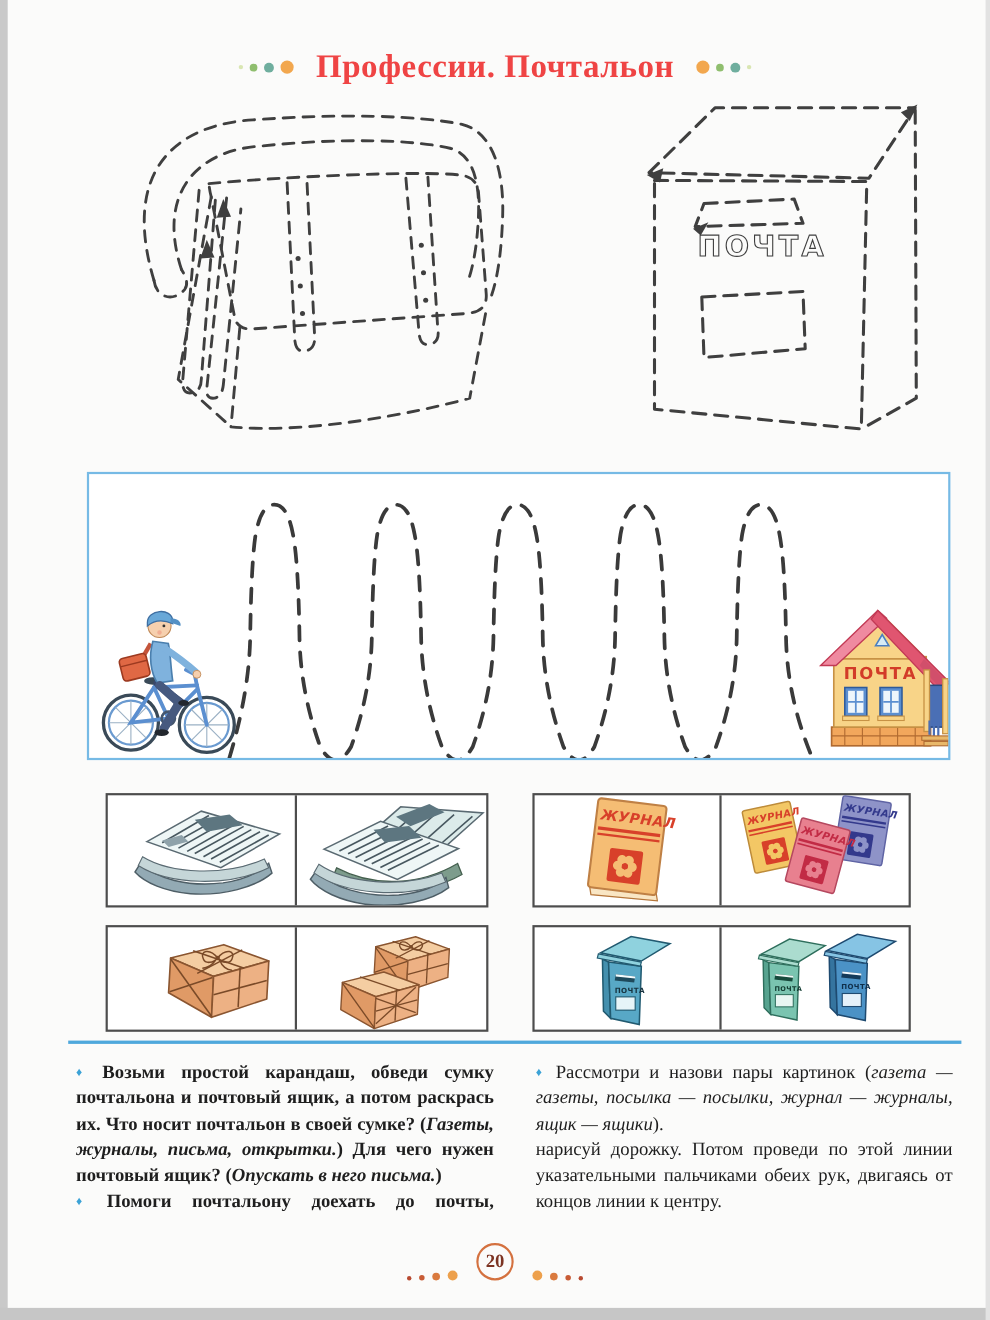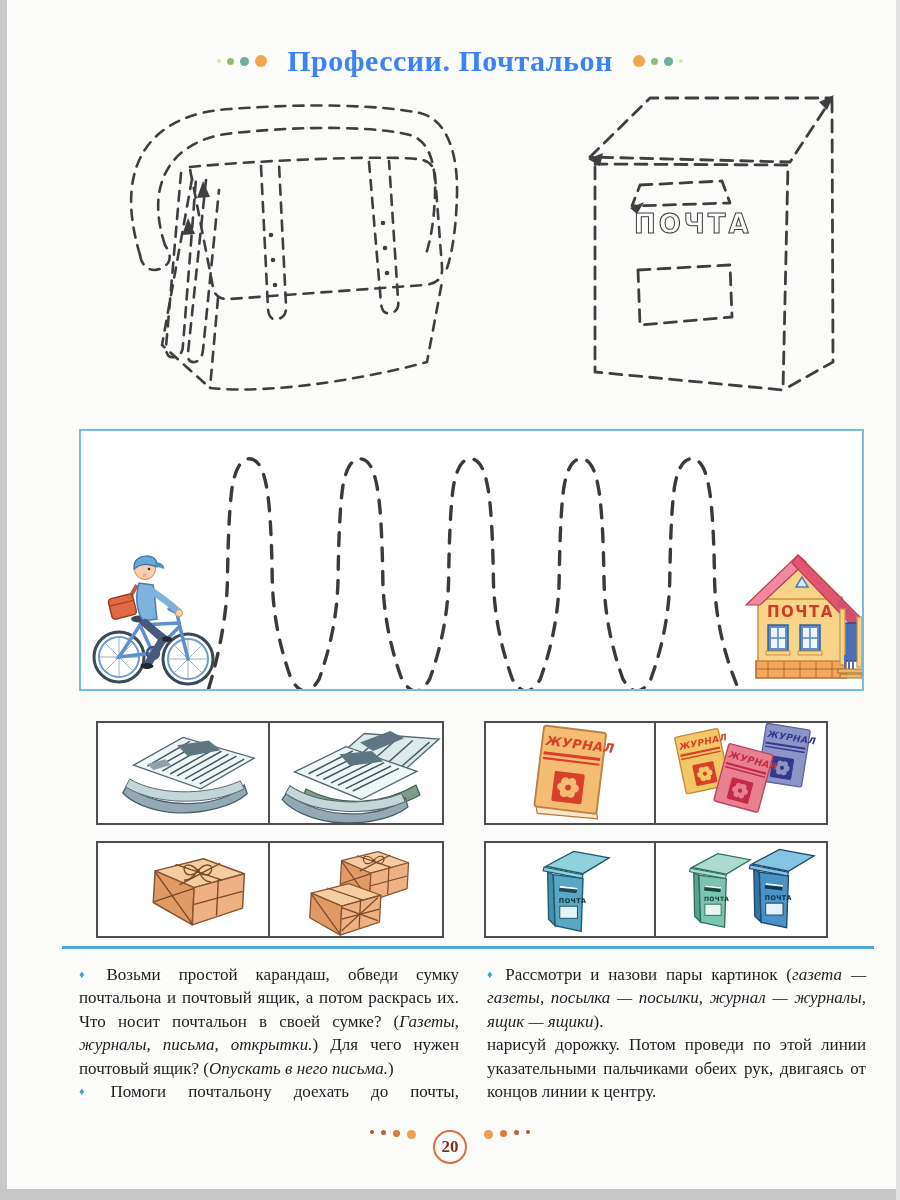--- a/index.html
+++ b/index.html
@@ -6,21 +6,21 @@
   html,body { width:900px; height:1200px; }
   body { position:relative; background:#fbfbfa; overflow:hidden;
          font-family:"Liberation Serif", serif; color:#1e1e1e; }
 
   .scan-left  { position:absolute; left:0; top:0; width:7px; height:1200px; background:#c9c9c9; }
   .scan-bottom{ position:absolute; left:0; top:1189px; width:900px; height:11px; background:#c6c6c6; }
   .scan-right { position:absolute; left:896px; top:0; width:4px; height:1200px; background:#e2e2e2; }
 
   .title-row { position:absolute; top:44px; left:0; width:900px;
                display:flex; justify-content:center; align-items:center; gap:20px; }
-  .page-title { font-size:30px; font-weight:bold; color:#3b82f6; letter-spacing:0.5px; }
+  .page-title { font-size:30px; font-weight:bold; color:#ef4444; letter-spacing:0.5px; }
   .dots { display:flex; align-items:center; gap:6px; }
   .dot { border-radius:50%; display:inline-block; }
   .td1 { width:4px;  height:4px;  background:#d9e6b2; }
   .td2 { width:7px;  height:7px;  background:#8fbe6e; }
   .td3 { width:9px;  height:9px;  background:#6fae9e; }
   .td4 { width:12px; height:12px; background:#f2a74e; }
 
   .abs { position:absolute; }
 
   .activity-box { position:absolute; left:79px; top:429px; width:785px; height:262px;
@@ -32,25 +32,25 @@
   .pic-cell.divider { border-right:2px solid #4d4d4d; }
   .pic-cell svg { width:100%; height:100%; display:block; }
 
   .blue-rule { position:absolute; left:62px; top:946px; width:812px; height:3px; background:#4fa8dc; }
 
   .instr { position:absolute; top:963px; font-size:17px; line-height:1.38; }
   .instr p { text-align:justify; }
   .instr p.spread { text-align-last:justify; }
   .instr .bullet { color:#3ba2d6; font-size:11px; margin-right:8px; vertical-align:2px; }
   .instr em { font-style:italic; }
-  #instr-col-0 { left:79px;  width:380px; }
+  #instr-col-0 { left:69px;  width:380px;font-weight:bold; }
   #instr-col-1 { left:487px; width:379px; }
 
   .footer-row { position:absolute; top:1130px; left:0; width:900px;
-                display:flex; justify-content:center; align-items:flex-start; gap:7px; }
+                display:flex; justify-content:center; align-items:flex-end; gap:7px; }
   .fd1 { width:4px; height:4px; background:#b84a30; }
   .fd2 { width:5px; height:5px; background:#c85c36; }
   .fd3 { width:7px; height:7px; background:#da7a3e; }
   .fd4 { width:9px; height:9px; background:#eda04c; }
   .page-circle { width:34px; height:34px; border:2px solid #d4713f; border-radius:50%;
                  display:flex; align-items:center; justify-content:center;
                  font-size:17px; font-weight:bold; color:#7c3322; margin:0 10px; }
 </style>
 </head>
 <body>

